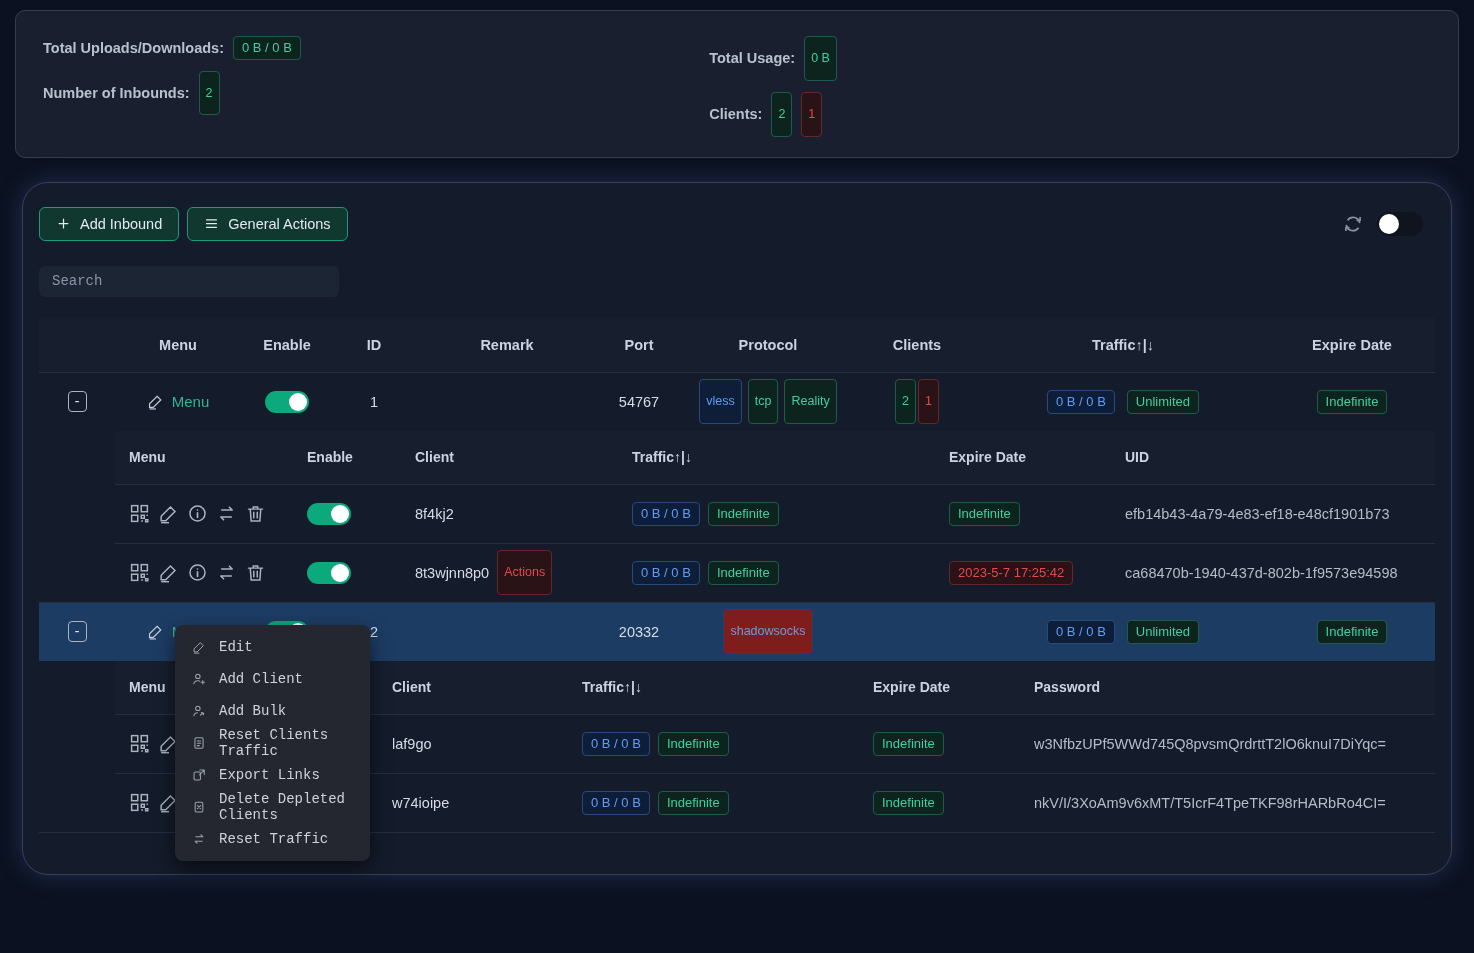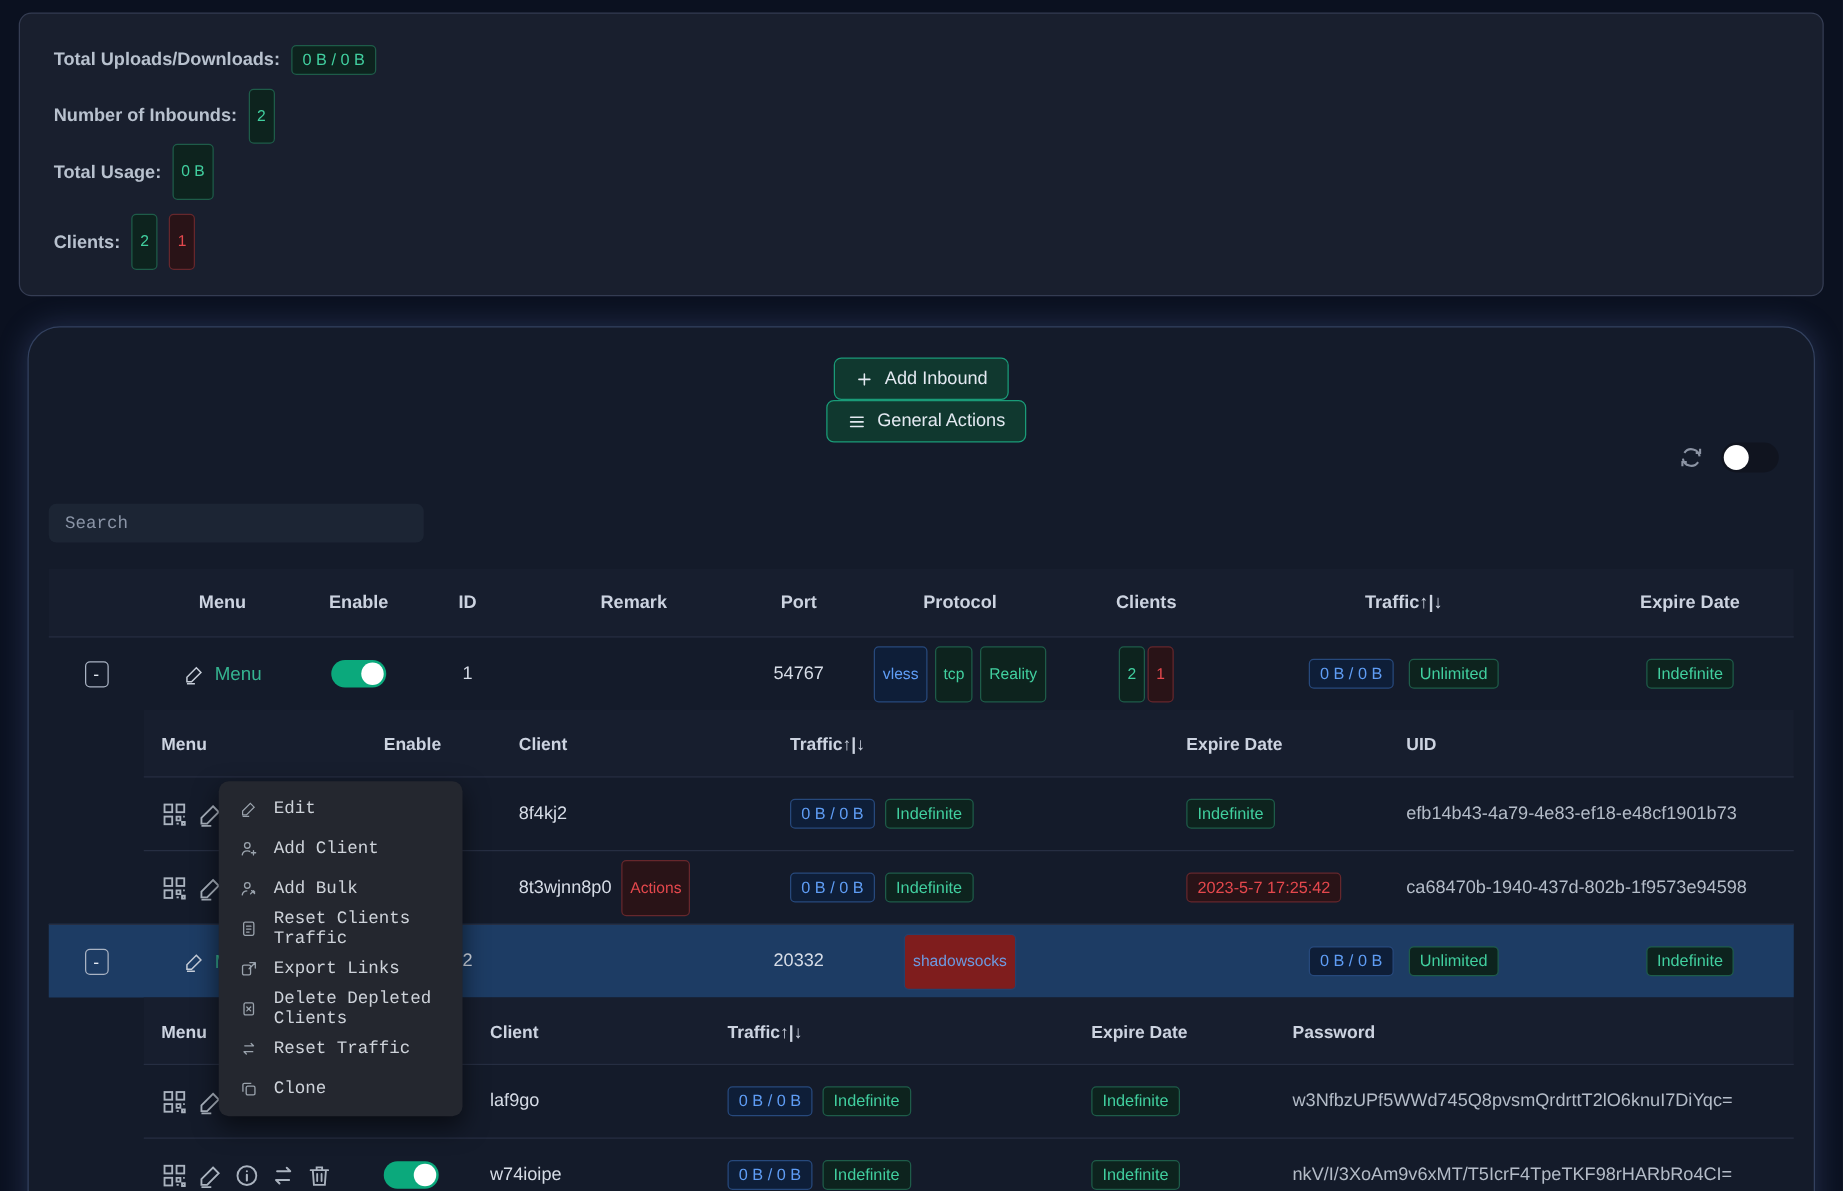--- a/index.html
+++ b/index.html
@@ -12,21 +12,20 @@
     position:relative;
   }
   
   .stats-card {
     margin:10px 15px 0;
     background:#191f2e;
     border:1px solid #353d53;
     border-radius:10px;
     padding:25px 27px 20px;
     display:flex;
-    flex-direction:column;
   }
   .stats-col { width:48%; display:flex; flex-direction:column; gap:11px; }
   .stat-row { display:flex; align-items:center; gap:9px; }
   .stat-label { color:#b8c1ce; font-weight:700; font-size:14.5px; }
   
   .badge {
     display:inline-flex; align-items:center; justify-content:center;
     padding:2px 8px; border-radius:4px; font-size:13px;
     border:1px solid transparent; white-space:nowrap; line-height:1.35;
   }
@@ -38,21 +37,21 @@
   
   .main-card {
     margin:24px 22px 0;
     background:#141b2a;
     border:1px solid #33415f;
     border-radius:26px;
     box-shadow:0 0 24px rgba(110,140,220,.25);
     padding:24px 16px 22px;
     position:relative;
   }
-  .toolbar { display:flex; align-items:center;flex-direction:column; }
+  .toolbar { display:flex; align-items:center; }
   .btn {
     height:34px; padding:0 16px; border-radius:6px;
     background:#10382f; border:1px solid #1a9b78;
     color:#e3e9f1; display:inline-flex; align-items:center; gap:9px;
     font-size:14.5px; cursor:pointer; font-family:inherit;
   }
   .btn + .btn { margin-left:8px; }
   .btn svg { width:15px; height:15px; stroke:#dfe5ee; }
   .toolbar-right { margin-left:auto; display:flex; align-items:center; gap:14px; padding-right:12px; }
   .refresh { width:20px; height:20px; color:#8b93a3; cursor:pointer; }
@@ -518,19 +517,13 @@
         <use href="#i-del-depleted"></use>
       </svg>
     <span>Delete Depleted Clients</span>
   </div>
   <div class="cm-item">
     <svg viewBox="0 0 24 24">
         <use href="#i-swap"></use>
       </svg>
     <span>Reset Traffic</span>
   </div>
-  <div class="cm-item">
-    <svg viewBox="0 0 24 24">
-        <use href="#i-copy"></use>
-      </svg>
-    <span>Clone</span>
-  </div>
 </div>
 
 </body></html>

